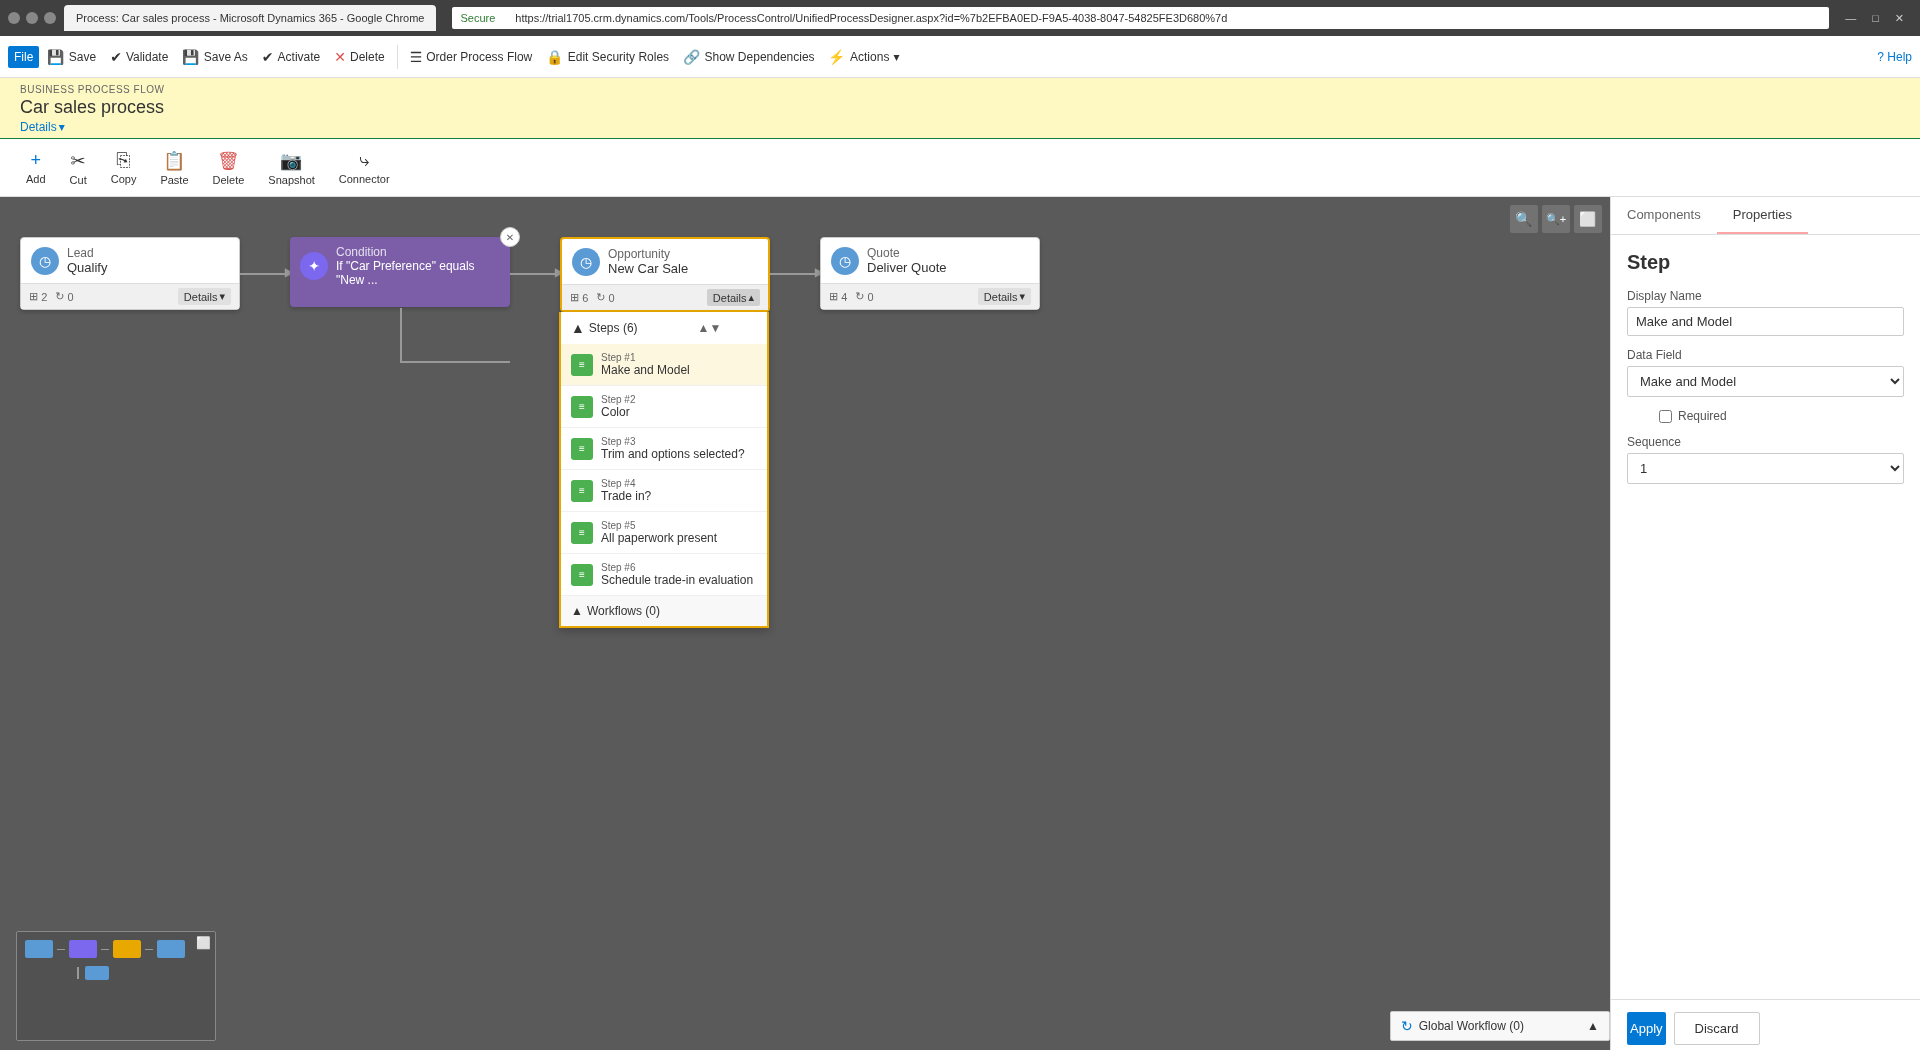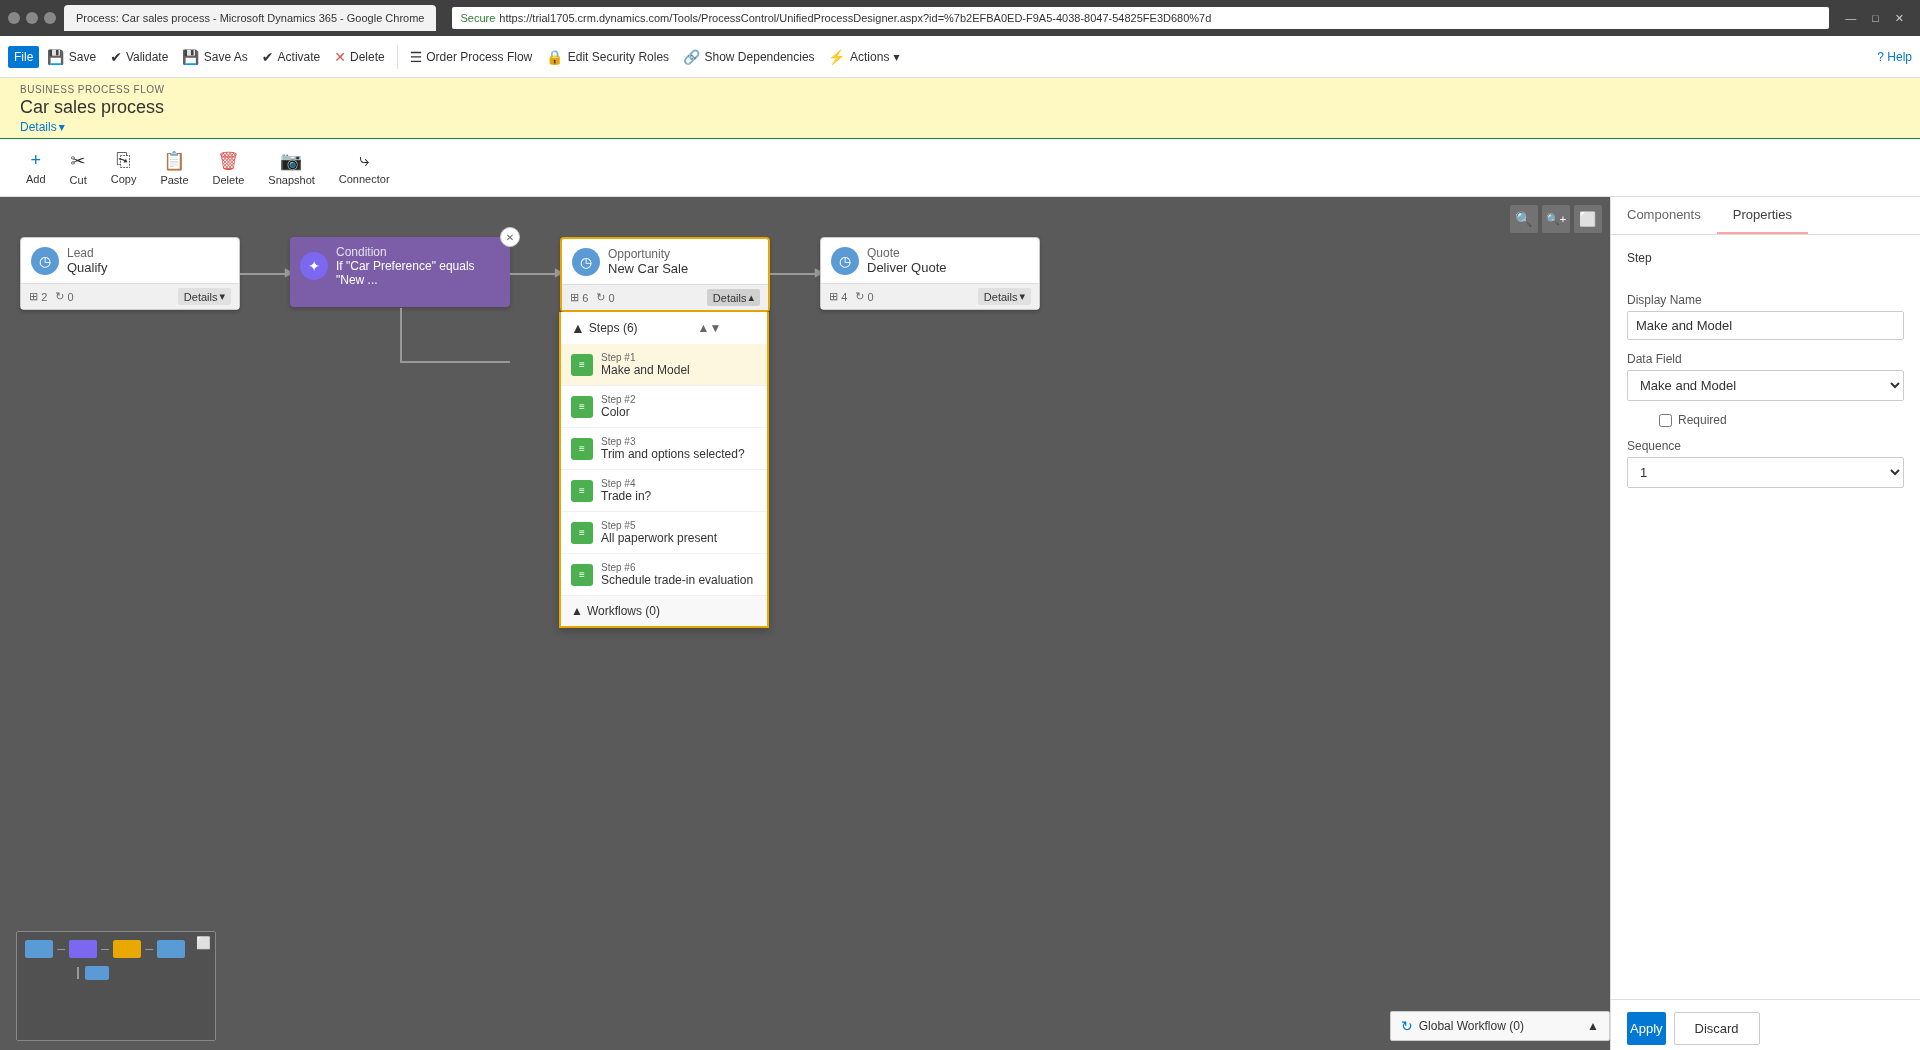--- a/index.html
+++ b/index.html
@@ -4,21 +4,21 @@
   <style>
     * { box-sizing: border-box; margin: 0; padding: 0; font-family: 'Segoe UI', Arial, sans-serif; }
     body { width: 1920px; height: 1050px; overflow: hidden; background: #f3f3f3; }
 
     
     .browser-frame { background: #404040; height: 36px; display: flex; align-items: center; padding: 0 8px; gap: 8px; }
     .browser-controls { display: flex; gap: 6px; align-items: center; }
     .browser-btn { width: 12px; height: 12px; border-radius: 50%; background: #888; }
     .browser-tab { background: #f3f3f3; height: 26px; display: flex; align-items: center; padding: 0 12px; border-radius: 4px 4px 0 0; font-size: 11px; color: #333; min-width: 300px; }
     .browser-address { flex: 1; background: #fff; height: 22px; border-radius: 2px; display: flex; align-items: center; padding: 0 8px; font-size: 11px; color: #333; margin: 0 8px; }
-    .browser-address .secure { color: #2e7d32; margin-right: 4px; }
+    .browser-address .secure { color: #2e7d32; margin-right: 20px; }
 
     
     .toolbar { background: #fff; border-bottom: 1px solid #ddd; height: 42px; display: flex; align-items: center; padding: 0 8px; gap: 2px; }
     .toolbar-btn { display: flex; align-items: center; gap: 4px; padding: 4px 6px; cursor: pointer; border: none; background: transparent; font-size: 12px; color: #333; border-radius: 2px; }
     .toolbar-btn .tb-icon { font-size: 14px; }
     .toolbar-sep { width: 1px; height: 24px; background: #ddd; margin: 0 4px; }
     .toolbar-btn.primary { background: #0078d4; color: #fff; }
     .help-btn { margin-left: auto; color: #0078d4; font-size: 12px; cursor: pointer; }
 
     
@@ -66,21 +66,21 @@
     .step-info .step-num { font-size: 10px; color: #666; }
     .step-info .step-name { font-size: 12px; color: #333; }
     .workflows-header { display: flex; align-items: center; padding: 8px 10px; font-size: 12px; color: #333; background: #f8f8f8; }
 
     
     .right-panel { width: 310px; background: #fff; border-left: 1px solid #ddd; display: flex; flex-direction: column; }
     .panel-tabs { display: flex; border-bottom: 1px solid #ddd; }
     .panel-tab { padding: 10px 16px; font-size: 13px; color: #666; cursor: pointer; border-bottom: 2px solid transparent; }
     .panel-tab.active { color: #404040; border-bottom: 2px solid #fca5a5; font-weight: 500; }
     .panel-content { padding: 16px; flex: 1; overflow-y: auto; }
-    .panel-section-title { font-size: 12px; color: #333; font-weight: 400; margin-bottom: 28px; }
+    .panel-section-title { font-size: 20px; color: #333; font-weight: 700; margin-bottom: 15px; }
     .field-label { font-size: 12px; color: #555; margin-bottom: 4px; margin-top: 12px; }
     .field-input { width: 100%; border: 1px solid #ccc; padding: 6px 8px; font-size: 13px; color: #333; border-radius: 2px; }
     .field-select { width: 100%; border: 1px solid #ccc; padding: 6px 8px; font-size: 13px; color: #333; border-radius: 2px; background: #fff; appearance: auto; }
     .checkbox-row { display: flex; align-items: center; gap: 6px; margin-top: 12px; font-size: 12px; color: #555; margin-left: 32px; }
     .panel-footer { padding: 12px 16px; border-top: 1px solid #ddd; display: flex; gap: 8px; }
     .apply-btn { background: #0078d4; color: #fff; border: none; padding: 8px 3px; font-size: 13px; cursor: pointer; border-radius: 2px; }
     .discard-btn { background: #fff; color: #333; border: 1px solid #ccc; padding: 8px 20px; font-size: 13px; cursor: pointer; border-radius: 2px; }
 
     
     .minimap { position: absolute; bottom: 16px; left: 16px; width: 200px; height: 110px; background: rgba(80,80,80,0.9); border: 1px solid #888; border-radius: 2px; overflow: hidden; }

